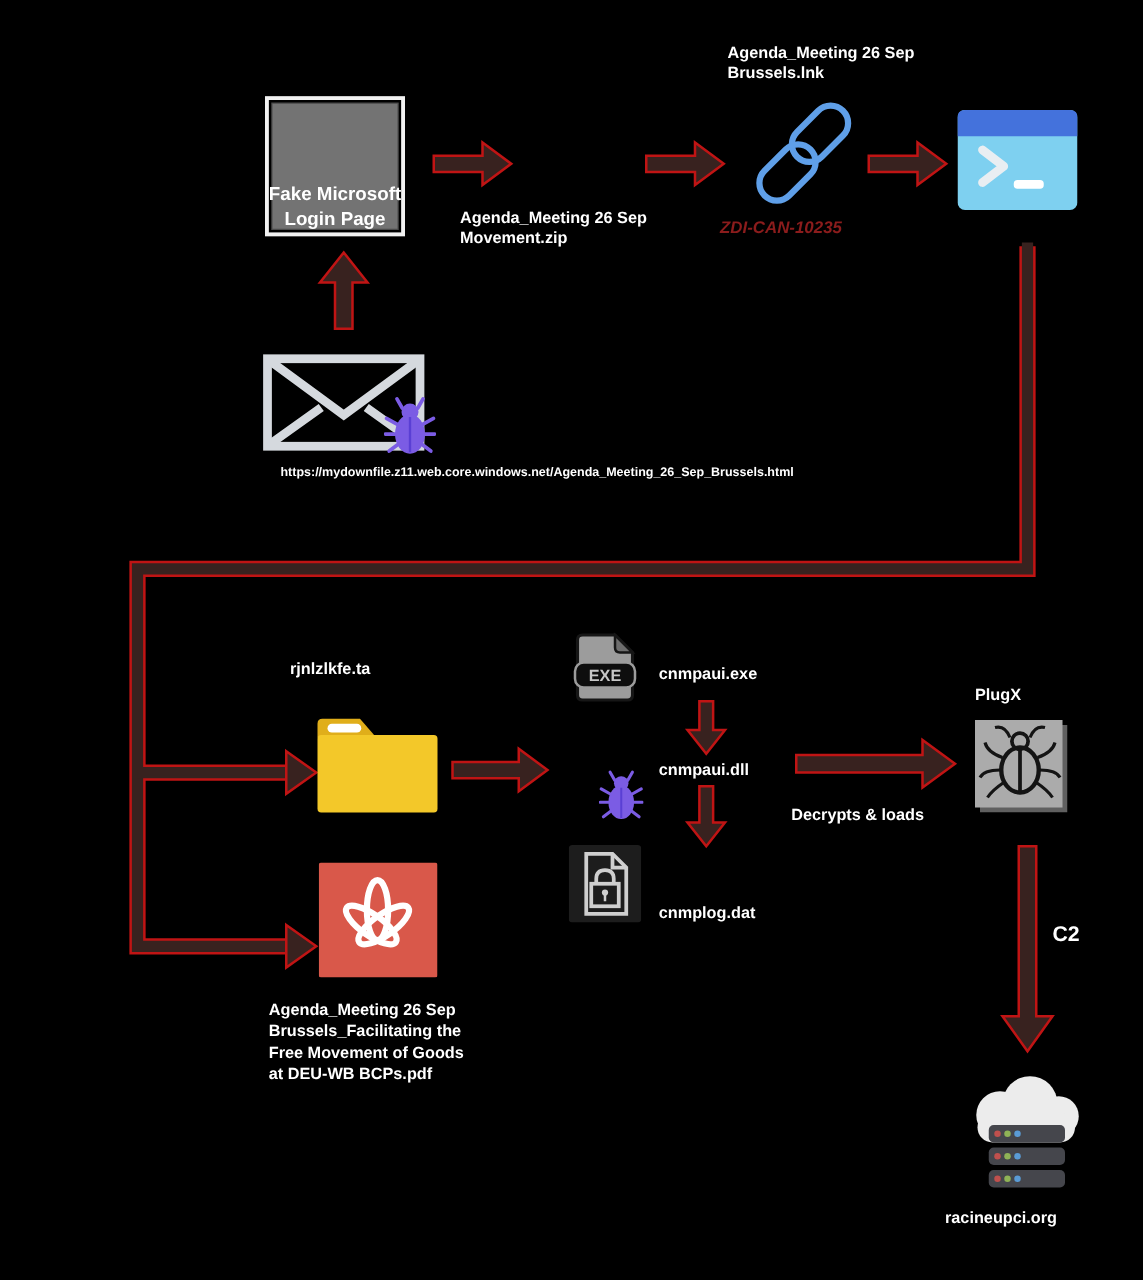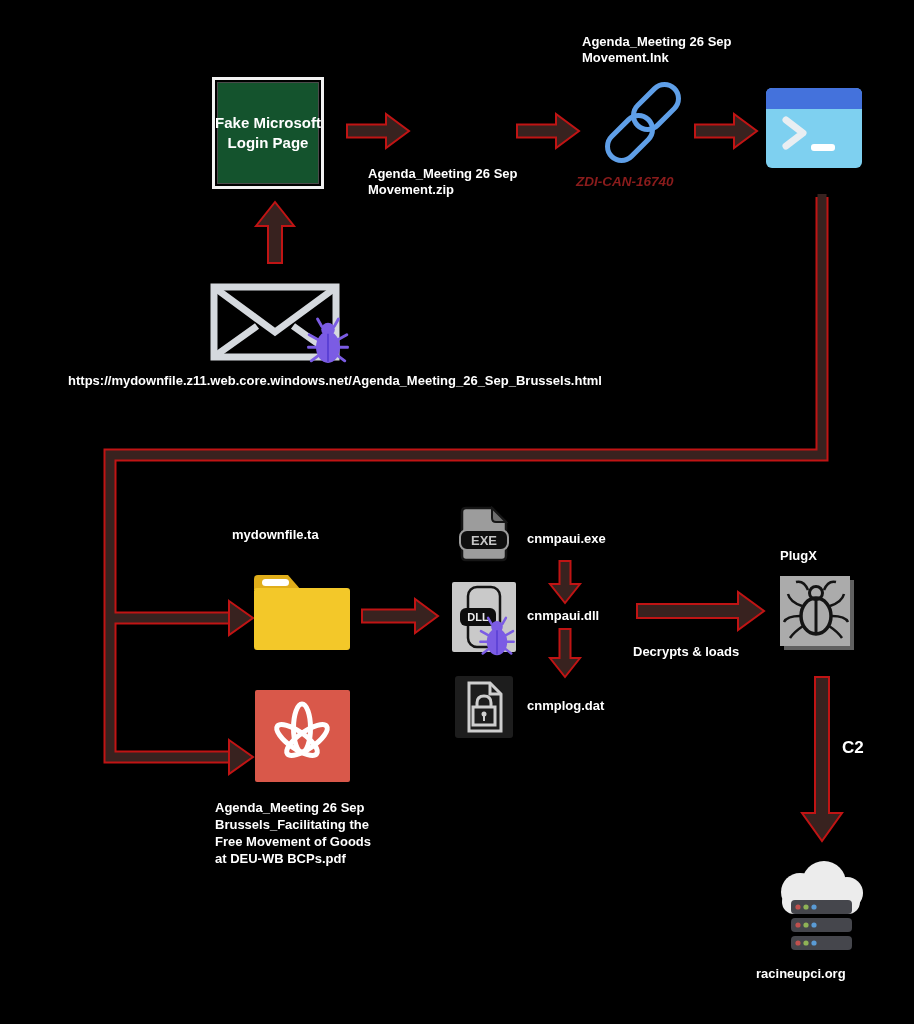--- a/index.html
+++ b/index.html
@@ -12,32 +12,32 @@
     position:absolute;color:#fff;font-weight:bold;font-size:13px;line-height:16px;
     white-space:nowrap;
   }
   .lbl.center{text-align:left;white-space:normal;}
   .overlay{position:absolute;left:0;top:0;}
   .conn-outer{stroke:#c01414;stroke-width:13;fill:none;stroke-linejoin:miter;stroke-linecap:butt;}
   .conn-inner{stroke:#38221f;stroke-width:9;fill:none;stroke-linejoin:miter;stroke-linecap:butt;}
   .blockarrow{fill:#38221f;stroke:#c01414;stroke-width:2;stroke-linejoin:miter;}
   .login-box{
     position:absolute;left:212px;top:77px;width:106px;height:106px;
-    background:#14532d;border:3px solid #f2f2f2;
+    background:#737373;border:3px solid #f2f2f2;
     box-shadow:inset 0 0 0 2px #000,inset 0 0 0 3px #4a4a4a;
-    display:flex;align-items:center;justify-content:center;text-align:center;
+    display:flex;align-items:flex-end;justify-content:center;text-align:center;
     color:#fff;font-weight:bold;font-size:15px;line-height:20px;
   }
   .zdi{
     position:absolute;left:576px;top:174px;color:#8b1c1c;
     font-weight:bold;font-style:italic;font-size:13.5px;
   }
   .url{
-    position:absolute;left:35px;top:373px;width:600px;text-align:center;
-    color:#fff;font-weight:bold;font-size:13px;
+    position:absolute;left:35px;top:373px;width:600px;text-align:right;
+    color:#fff;font-weight:bold;font-size:10px;
   }
 </style>
 </head>
 <body>
 
 <div class="canvas">
 
   <svg width="0" height="0" style="position:absolute">
     <defs>
       <symbol id="bug-symbol" viewBox="0 0 40 46">
@@ -78,31 +78,31 @@
     </div>
   </div>
 
   <div class="lbl center" style="left:368px;top:166px;width:180px">
     <div>Agenda_Meeting 26 Sep</div>
     <div>Movement.zip</div>
   </div>
 
   <div class="lbl center" style="left:582px;top:34px;width:180px">
     <div>Agenda_Meeting 26 Sep</div>
-    <div>Movement.lnk</div>
+    <div>Brussels.lnk</div>
   </div>
   <div class="abs" style="left:593px;top:76px">
     <svg width="100" height="95" viewBox="0 0 100 95">
       <g stroke="#5f9fe8" stroke-width="5" fill="none">
         <rect x="-26" y="-14" width="52" height="28" rx="14" transform="translate(63,31) rotate(-45)"></rect>
         <rect x="-26" y="-14" width="52" height="28" rx="14" transform="translate(37,62) rotate(-45)"></rect>
       </g>
     </svg>
   </div>
-  <div class="zdi">ZDI-CAN-16740</div>
+  <div class="zdi">ZDI-CAN-10235</div>
 
   <div class="abs" style="left:766px;top:88px">
     <svg width="96" height="80" viewBox="0 0 96 80">
       <rect x="0" y="0" width="96" height="80" rx="6" fill="#7ed0f0"></rect>
       <path d="M6 0 H90 Q96 0 96 6 V21 H0 V6 Q0 0 6 0 Z" fill="#4472dc"></path>
       <path d="M20 32 L37 45 L20 58" stroke="#e9eef2" stroke-width="7" fill="none" stroke-linecap="round" stroke-linejoin="round"></path>
       <rect x="45" y="56" width="24" height="7" rx="3" fill="#ffffff"></rect>
     </svg>
   </div>
 
@@ -115,66 +115,58 @@
       </g>
     </svg>
   </div>
   <div class="abs" style="left:307px;top:317px">
     <svg width="42" height="48" viewBox="0 0 40 46">
         <use href="#bug-symbol"></use>
       </svg>
   </div>
   <div class="url">https://mydownfile.z11.web.core.windows.net/Agenda_Meeting_26_Sep_Brussels.html</div>
 
-  <div class="lbl center" style="left:232px;top:527px;width:140px">mydownfile.ta</div>
+  <div class="lbl center" style="left:232px;top:527px;width:140px">rjnlzlkfe.ta</div>
   <div class="abs" style="left:252px;top:566px">
     <svg width="100" height="86" viewBox="0 0 100 86">
       <path d="M2 24 V13 Q2 9 6 9 H36 L49 24 Z" fill="#e0ae1a"></path>
       <rect x="10" y="13" width="27" height="7" rx="3.5" fill="#ffffff"></rect>
       <rect x="2" y="22" width="96" height="62" rx="3" fill="#f3c829"></rect>
     </svg>
   </div>
 
   <div class="abs" style="left:456px;top:506px">
     <svg width="56" height="56" viewBox="0 0 56 56">
       <path d="M10 2 H36 L50 16 V50 Q50 54 46 54 H10 Q6 54 6 50 V6 Q6 2 10 2 Z" fill="#9c9c9c" stroke="#161616" stroke-width="2.5"></path>
       <path d="M36 2 L50 16 H40 Q36 16 36 12 Z" fill="#6e6e6e" stroke="#161616" stroke-width="2"></path>
       <rect x="4" y="24" width="48" height="20" rx="7" fill="#0e0e0e" stroke="#9c9c9c" stroke-width="2"></rect>
       <text x="28" y="39" text-anchor="middle" font-family="Liberation Sans, sans-serif" font-size="13" font-weight="bold" fill="#c6c6c6">EXE</text>
     </svg>
   </div>
   <div class="lbl" style="left:527px;top:531px">cnmpaui.exe</div>
 
-  <div class="abs" style="left:452px;top:582px">
-    <svg width="64" height="70" viewBox="0 0 64 70">
-      <rect x="0" y="0" width="64" height="70" rx="2" fill="#c9c9c9"></rect>
-      <rect x="16" y="5" width="32" height="60" rx="9" stroke="#141414" stroke-width="2.5" fill="none"></rect>
-      <rect x="8" y="26" width="36" height="18" rx="6" fill="#0d0d0d"></rect>
-      <text x="26" y="39" text-anchor="middle" font-family="Liberation Sans, sans-serif" font-size="11" font-weight="bold" fill="#eaeaea">DLL</text>
-    </svg>
-  </div>
   <div class="abs" style="left:479px;top:616px">
     <svg width="36" height="41" viewBox="0 0 40 46">
         <use href="#bug-symbol"></use>
       </svg>
   </div>
   <div class="lbl" style="left:527px;top:608px">cnmpaui.dll</div>
 
   <div class="abs" style="left:455px;top:676px">
     <svg width="58" height="62" viewBox="0 0 58 62">
       <rect x="0" y="0" width="58" height="62" rx="3" fill="#1d1d1d"></rect>
       <path d="M14 7 H35 L46 18 V55 H14 Z" stroke="#cfcfcf" stroke-width="3" fill="none"></path>
       <path d="M35 7 V18 H46" stroke="#cfcfcf" stroke-width="3" fill="none"></path>
       <path d="M22 31 V27 Q22 20 29 20 Q36 20 36 27 V31" stroke="#cfcfcf" stroke-width="3" fill="none"></path>
       <rect x="18" y="31" width="22" height="18" stroke="#cfcfcf" stroke-width="3" fill="none"></rect>
       <circle cx="29" cy="38" r="2.5" fill="#cfcfcf"></circle>
       <path d="M29 40 V45" stroke="#cfcfcf" stroke-width="2" fill="none"></path>
     </svg>
   </div>
-  <div class="lbl" style="left:527px;top:698px">cnmplog.dat</div>
+  <div class="lbl" style="left:527px;top:722px">cnmplog.dat</div>
 
   <div class="lbl" style="left:633px;top:644px">Decrypts &amp; loads</div>
 
   <div class="lbl center" style="left:780px;top:548px;width:72px">PlugX</div>
   <div class="abs" style="left:778px;top:574px">
     <svg width="76" height="76" viewBox="0 0 76 76">
       <rect x="6" y="6" width="70" height="70" fill="#606060"></rect>
       <rect x="2" y="2" width="70" height="70" fill="#ababab"></rect>
       <g stroke="#141414" fill="none">
         <path d="M30 16 Q26 6 18 8 M46 16 Q50 6 58 8" stroke-width="2.5"></path>

